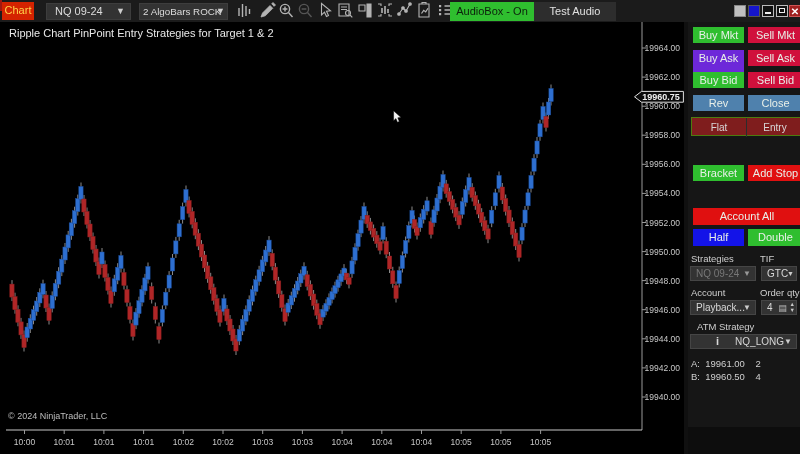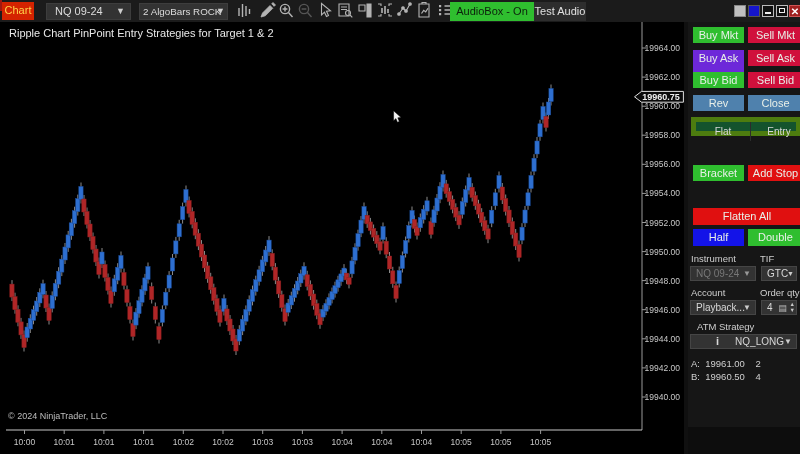--- a/index.html
+++ b/index.html
@@ -57,21 +57,21 @@
           <circle cx="167" cy="8" r="1.3" fill="#b4b4b4"></circle>
           <circle cx="170" cy="11" r="1.3" fill="#b4b4b4"></circle>
           <circle cx="174" cy="4" r="1.3" fill="#b4b4b4"></circle>
  <path d="M183 4h10v13h-10z M186 4v-1.5h4v1.5"></path>
           <path d="M185.5 13.5l2.2-3.2 2 1.6 2.3-3.7" stroke-width="1.2"></path>
  <path d="M203 5h2.2v2.2H203z M203 9h2.2v2.2H203z M203 13h2.2v2.2H203z" fill="#b4b4b4" stroke="none"></path>
           <path d="M208.5 6h8.5 M208.5 10h8.5 M208.5 14h8.5" stroke-width="1.5"></path>
 </g>
 </svg>
     <div class="tbtn" style="left:450px;width:84px;background:#2fbe2f;color:#0c200c;line-height:19px;">AudioBox - On</div>
-    <div class="tbtn" style="left:534px;width:52px;background:#2d2d2d;color:#e0e0e0;line-height:19px;">Test Audio</div>
+    <div class="tbtn" style="left:534px;width:82px;background:#2d2d2d;color:#e0e0e0;line-height:19px;">Test Audio</div>
     <div class="wbtn" style="left:734px;background:#c0c0c0;border:1px solid #888;"></div>
     <div class="wbtn" style="left:748px;background:#1515cc;border:1px solid #555;"></div>
     <div class="wbtn" style="left:762px;background:#111;border:1px solid #bbb;">
         <div style="position:absolute;left:2px;bottom:2px;width:6px;height:2px;background:#eee;"></div>
       </div>
     <div class="wbtn" style="left:776px;background:#111;border:1px solid #bbb;">
         <div style="position:absolute;left:2px;top:2px;width:6px;height:5px;border:1px solid #eee;"></div>
       </div>
     <div class="wbtn" style="left:789px;background:#a02020;border:1px solid #c55;color:#fff;font-size:10px;font-weight:bold;text-align:center;line-height:11px;">✕</div>
   </div>
@@ -314,30 +314,30 @@
 </svg></div>
   <div id="panel">
     <div class="pb" style="left:5px;top:5px;width:51px;height:16px;background:#2fbe2f;line-height:16px;">Buy Mkt</div>
     <div class="pb" style="left:60px;top:5px;width:55px;height:16px;background:#d0103c;line-height:16px;">Sell Mkt</div>
     <div class="pb" style="left:5px;top:28px;width:51px;height:24px;background:#6d28d9;line-height:16px;">Buy Ask</div>
     <div class="pb" style="left:60px;top:28px;width:55px;height:16px;background:#d0103c;line-height:16px;">Sell Ask</div>
     <div class="pb" style="left:5px;top:50px;width:51px;height:16px;background:#2fbe2f;line-height:16px;">Buy Bid</div>
     <div class="pb" style="left:60px;top:50px;width:55px;height:16px;background:#d0103c;line-height:16px;">Sell Bid</div>
     <div class="pb" style="left:5px;top:73px;width:51px;height:16px;background:#4f81ad;line-height:16px;">Rev</div>
     <div class="pb" style="left:60px;top:73px;width:55px;height:16px;background:#4f81ad;line-height:16px;">Close</div>
-    <div style="position:absolute;left:3px;top:95px;width:110px;height:19px;background:#14532d;border:5px solid #4d7c0f;">
+    <div style="position:absolute;left:3px;top:95px;width:110px;height:19px;background:#7f1d1d;border:1px solid #4d7c0f;">
       <div style="position:absolute;left:0;top:0;width:55px;height:19px;border-right:1px solid #2c2c2c;color:#d8d8d8;font-size:10px;text-align:center;line-height:19px;">Flat</div>
       <div style="position:absolute;left:56px;top:0;width:54px;height:19px;color:#d8d8d8;font-size:10px;text-align:center;line-height:19px;">Entry</div>
     </div>
     <div class="pb" style="left:5px;top:143px;width:51px;height:16px;background:#2fbe2f;line-height:16px;">Bracket</div>
     <div class="pb" style="left:60px;top:143px;width:55px;height:16px;background:#e01010;line-height:16px;">Add Stop</div>
-    <div class="pb" style="left:5px;top:186px;width:108px;height:17px;background:#e01010;line-height:17px;">Flatten All</div>
+    <div class="pb" style="left:5px;top:186px;width:108px;height:17px;background:#e01010;line-height:17px;">Account All</div>
     <div class="pb" style="left:5px;top:207px;width:51px;height:17px;background:#1313e8;line-height:17px;">Half</div>
     <div class="pb" style="left:60px;top:207px;width:55px;height:17px;background:#2fbe2f;line-height:17px;">Double</div>
-    <div class="lbl" style="left:3px;top:231px;">Instrument</div>
+    <div class="lbl" style="left:3px;top:231px;">Strategies</div>
     <div class="lbl" style="left:72px;top:231px;">TIF</div>
     <div class="fld" style="left:2px;top:244px;width:66px;color:#777;">NQ 09-24<span style="position:absolute;right:4px;font-size:8px;color:#999;">▼</span></div>
     <div class="fld" style="left:73px;top:244px;width:36px;">GTC<span style="position:absolute;right:2px;font-size:7px;color:#ccc;">▼</span></div>
     <div class="lbl" style="left:3px;top:265px;">Account</div>
     <div class="lbl" style="left:72px;top:265px;">Order qty</div>
     <div class="fld" style="left:2px;top:278px;width:66px;">Playback...<span style="position:absolute;right:4px;font-size:8px;color:#ccc;">▼</span></div>
     <div class="fld" style="left:73px;top:278px;width:36px;">4<span style="position:absolute;right:9px;top:1px;font-size:9px;color:#bbb;">▤</span><span style="position:absolute;right:1px;top:0px;font-size:5.5px;color:#ccc;line-height:6px;">▲<br>▼</span></div>
     <div class="lbl" style="left:9px;top:299px;">ATM Strategy</div>
     <div class="fld" style="left:2px;top:312px;width:107px;height:15px;line-height:13px;text-align:center;"><b style="margin-right:16px;margin-left:8px;font-size:11px;">i</b>NQ_LONG<span style="position:absolute;right:4px;font-size:8px;color:#ccc;">▼</span></div>
     <div class="lbl" style="left:3px;top:336px;">A:&nbsp; 19961.00&nbsp;&nbsp;&nbsp;&nbsp;2</div>

